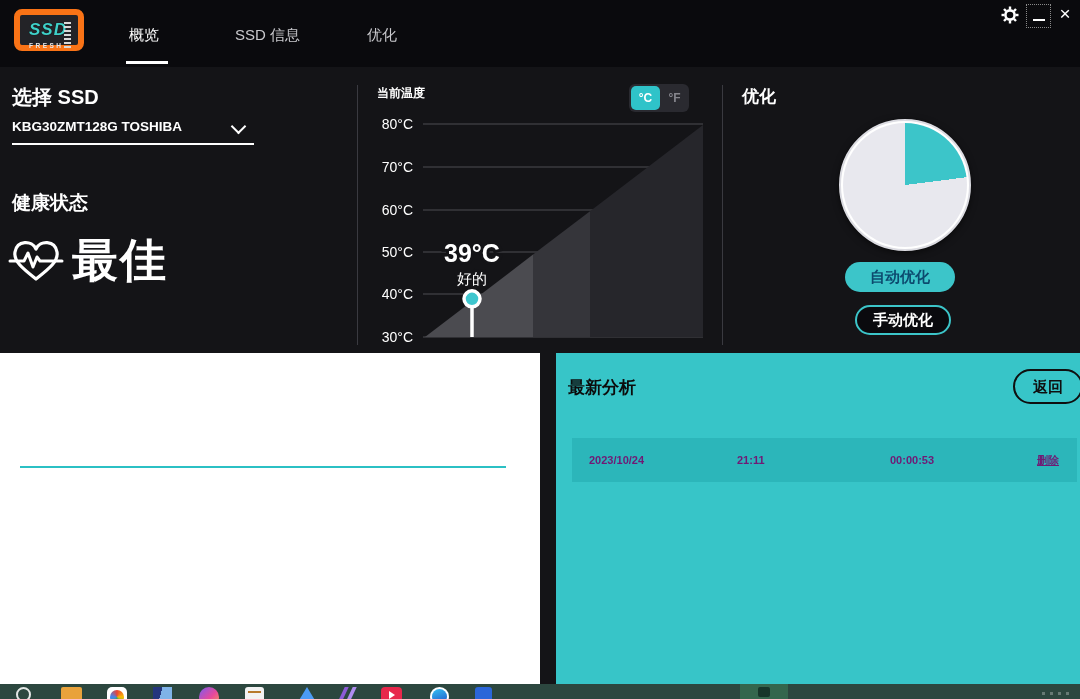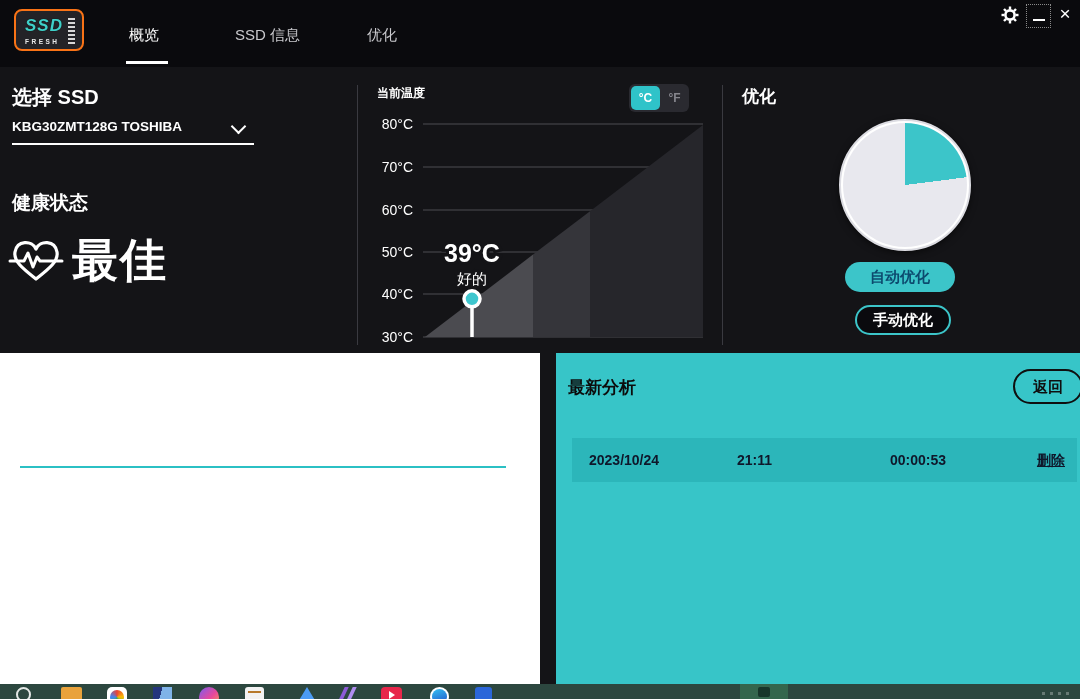--- a/index.html
+++ b/index.html
@@ -3,21 +3,21 @@
 <meta charset="utf-8">
 <style>
   * { margin:0; padding:0; box-sizing:border-box; }
   html,body { width:1080px; height:699px; overflow:hidden; background:#141417;
               font-family:"Liberation Sans","DejaVu Sans",sans-serif; }
   .app { position:absolute; left:0; top:0; width:1080px; height:699px; }
 
   
   .topbar { position:absolute; left:0; top:0; width:1080px; height:67px; background:#0a0a0d; }
   .logo { position:absolute; left:14px; top:9px; width:70px; height:42px; background:#232327;
-          border:2px solid #f97316; border-radius:8px; }
+          border:6px solid #f97316; border-radius:8px; }
   .logo-ssd { position:absolute; left:9px; top:5px; font-size:17px; font-weight:900; font-style:italic;
               color:#3fd0c8; letter-spacing:1px; text-shadow:0 0 1px #000; }
   .logo-fresh { position:absolute; left:9px; top:27px; font-size:6.5px; font-weight:700;
                 color:#e8e8e8; letter-spacing:2.5px; }
   .logo-bars { position:absolute; right:7px; top:7px; width:7px; height:28px;
                background:repeating-linear-gradient(#d8d8d8 0 2px, transparent 2px 4px); }
   .tab { position:absolute; top:26px; font-size:15px; color:#c9c9cd; cursor:default; }
   .tab.active { color:#ffffff; }
   .tab-underline { position:absolute; left:126px; top:61px; width:42px; height:3px; background:#fff; }
   .gear-svg { position:absolute; left:1001px; top:6px; }
@@ -70,22 +70,22 @@
   .hint { position:absolute; left:0; top:228px; width:540px; text-align:center;
           font-size:15px; color:#2b2b2b; }
 
   .panel-teal { position:absolute; left:540px; top:353px; width:540px; height:331px; background:#37c5c8;margin-left:16px; }
   .la-title { position:absolute; left:12px; top:23px; font-size:17px; font-weight:700; color:#0c0c0c; }
   .btn-back { position:absolute; left:457px; top:16px; width:70px; height:35px; border-radius:18px;
               border:2px solid #0f0f0f; color:#0f0f0f; font-size:15px; font-weight:700;
               text-align:center; line-height:31px; cursor:pointer; }
   .la-row { position:absolute; left:16px; top:85px; width:505px; height:44px; background:#2cb6ba;
             cursor:pointer; }
-  .la-cell { position:absolute; top:0; height:49px; line-height:44px; font-size:14px; font-weight:700;
-             color:#0f172a; }
+  .la-cell { position:absolute; top:0; height:49px; line-height:44px; font-size:11px; font-weight:700;
+             color:#701a75; }
   .cell-date { left:17px; }
   .cell-time { left:165px; }
   .cell-duration { left:318px; }
   .cell-delete { left:465px; text-decoration:underline; }
 
   
   .taskbar { position:absolute; left:0; top:684px; width:1080px; height:15px; background:#2c473f;
              overflow:hidden; }
   .tb { position:absolute; top:3px; }
   .tb-search { left:16px; width:15px; height:15px; border:2px solid #e3e7e5; border-radius:50%; }

